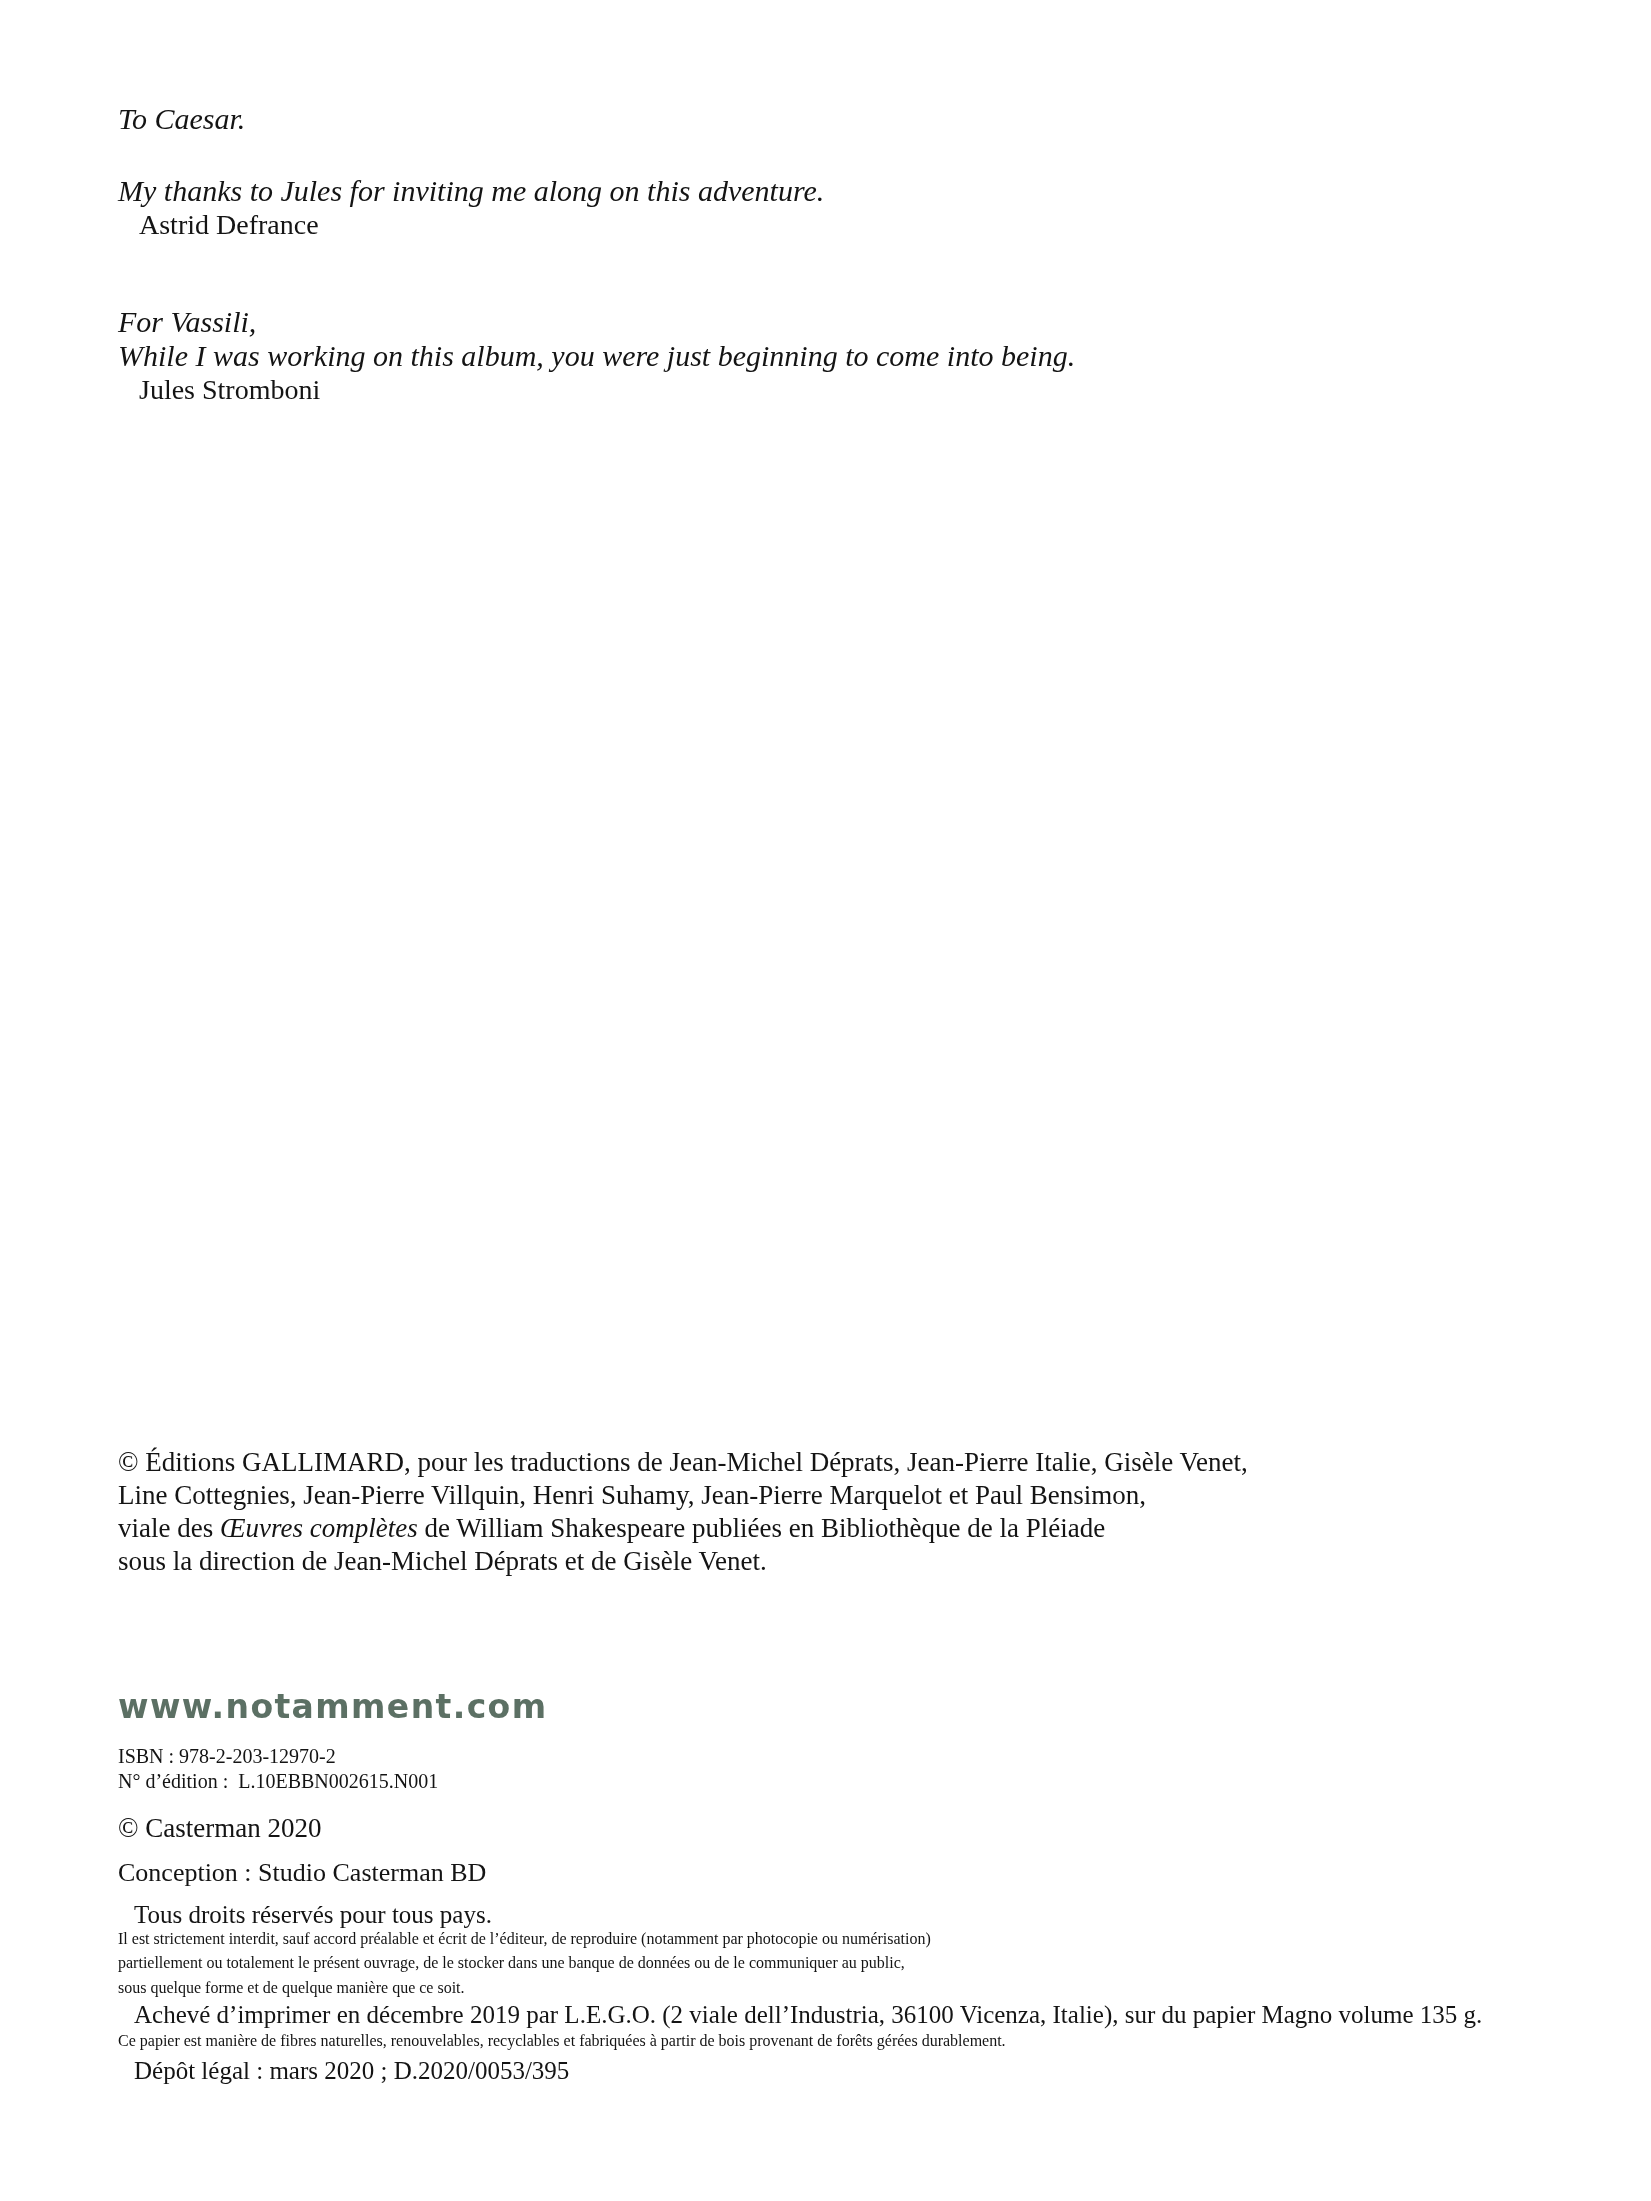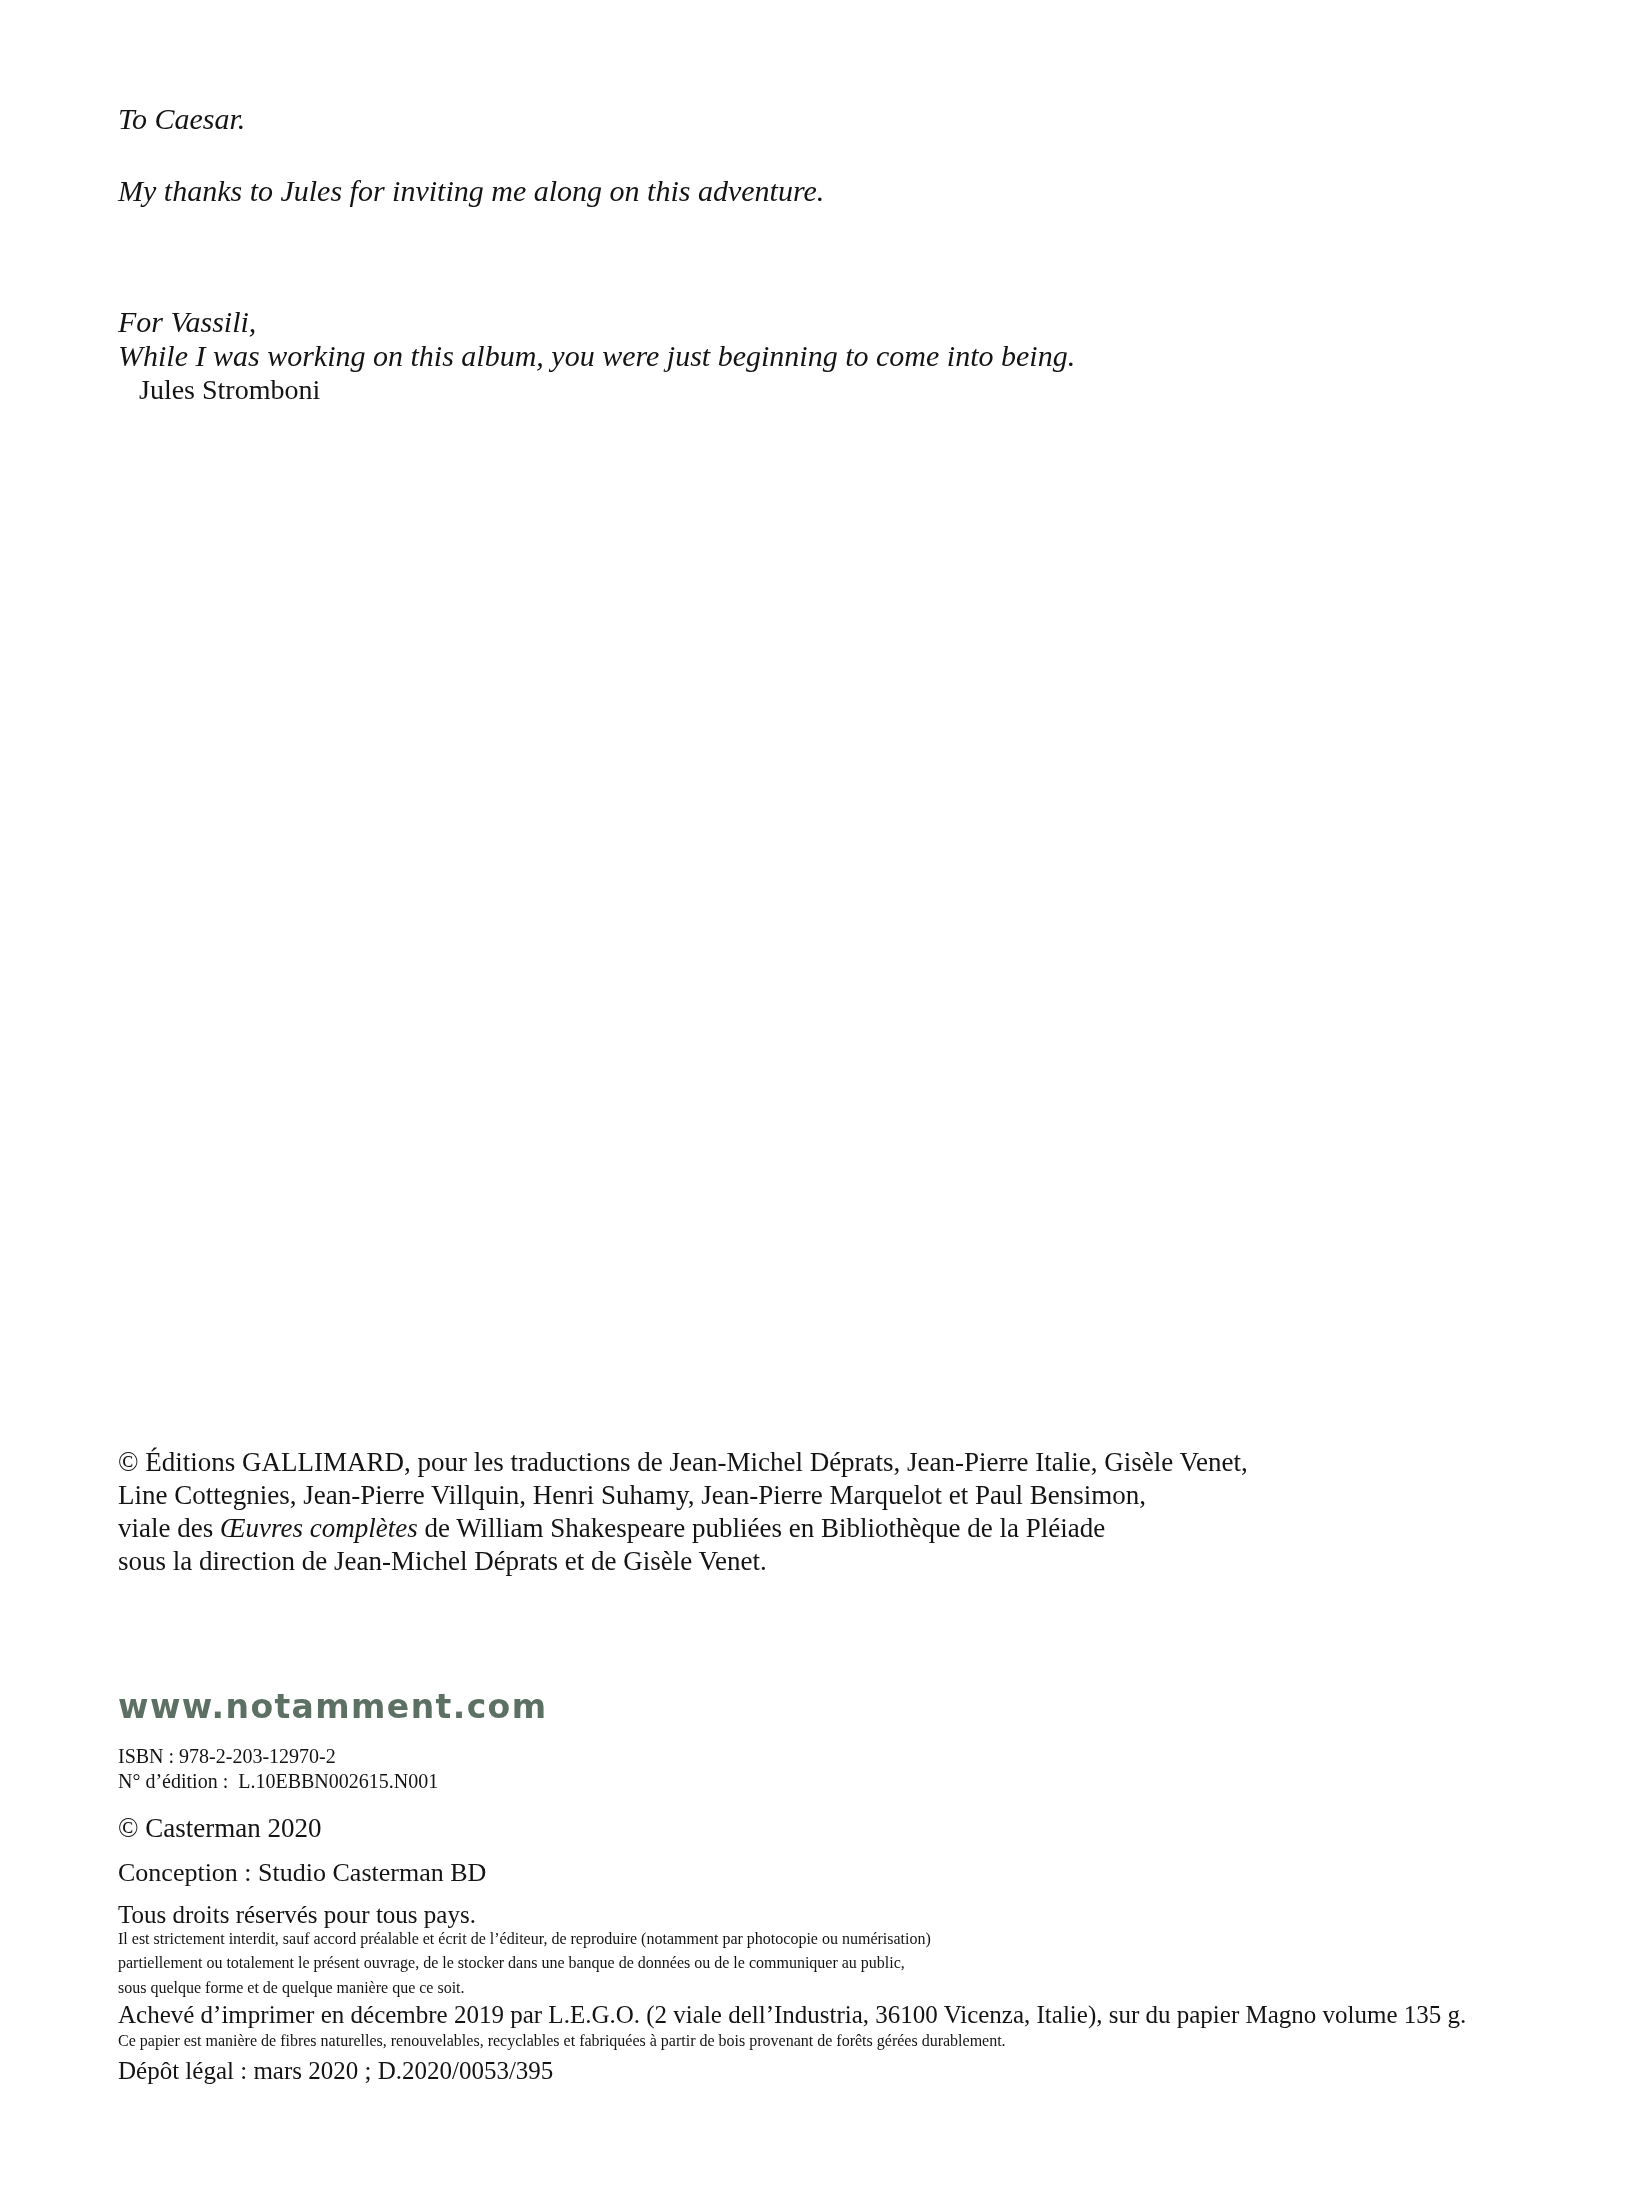--- a/index.html
+++ b/index.html
@@ -50,32 +50,33 @@
     letter-spacing: 1.4px;
   }
   .isbn-block {
     font-size: 20px;
     line-height: 25px;
   }
   .copyright-line { font-size: 27px; }
   .conception-line { font-size: 26px; }
 
   
-  .legal-md { font-size: 25px; }
+  .legal-md { font-size: 25px; margin-left: 16px; }
   .legal-sm { font-size: 16px; }
 </style>
 </head>
 <body>
 
 <div class="page">
 
   <div class="abs dedication-single txt" style="top:102px">To Caesar.</div>
 
   <div class="abs dedication" style="top:174px">
     <div class="txt">My thanks to Jules for inviting me along on this adventure.</div>
+    <div class="signature txt">Astrid Defrance</div>
   </div>
 
   <div class="abs dedication" style="top:305px">
     <div class="txt">For Vassili,</div>
     <div class="txt">While I was working on this album, you were just beginning to come into being.</div>
     <div class="signature txt">Jules Stromboni</div>
   </div>
 
   <div class="abs gallimard" style="top:1446px">
     <div class="txt">© Éditions GALLIMARD, pour les traductions de Jean-Michel Déprats, Jean-Pierre Italie, Gisèle Venet,</div>

